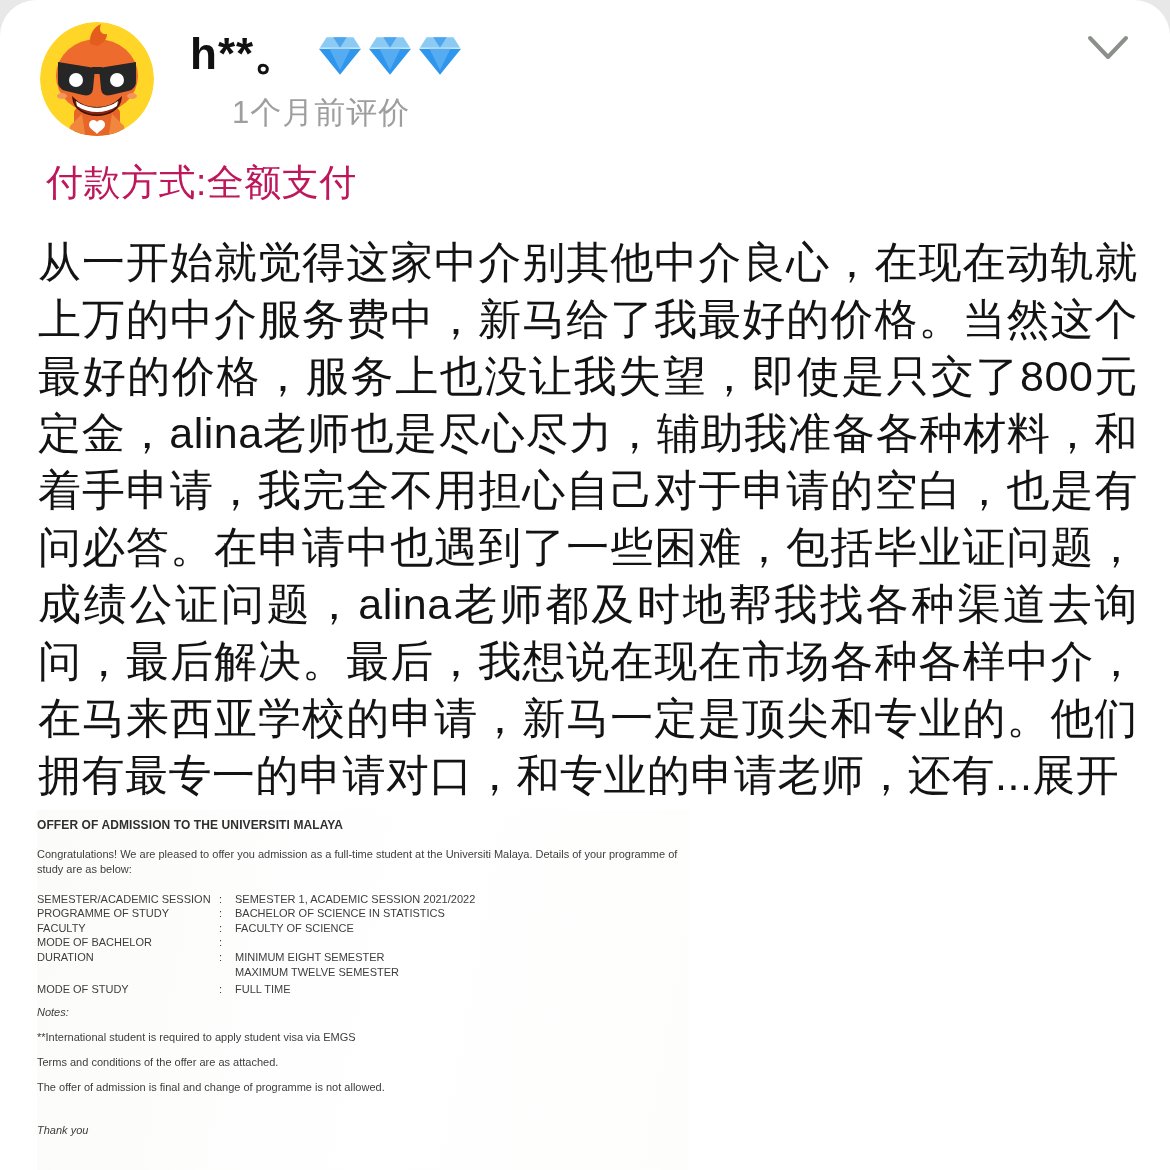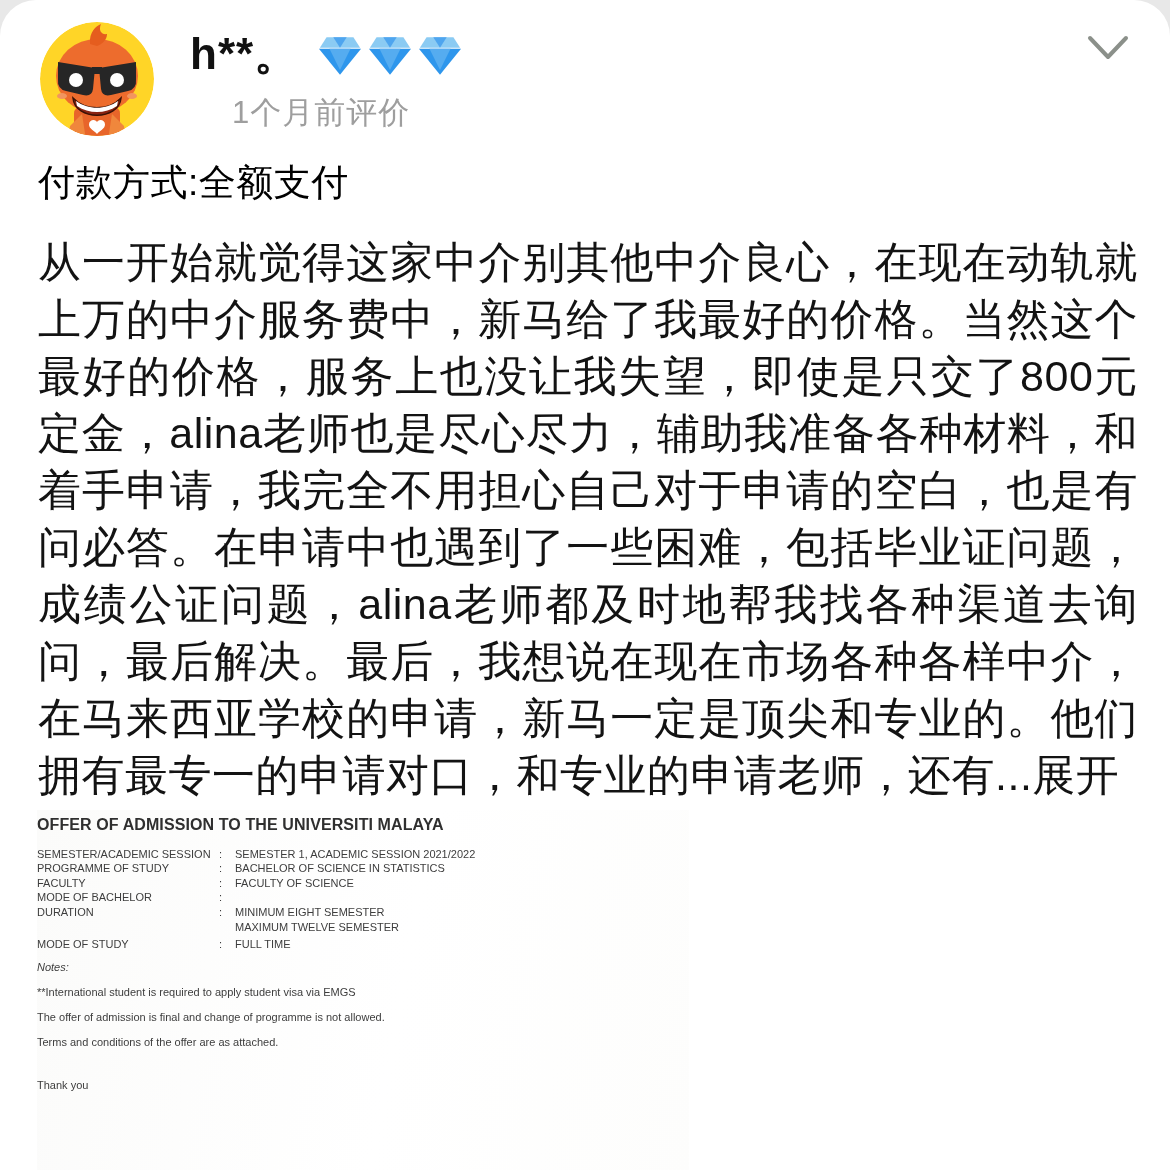--- a/index.html
+++ b/index.html
@@ -57,24 +57,24 @@
   .chevron {
     position: absolute;
     left: 1086px; top: 34px;
     width: 44px; height: 28px;
     cursor: pointer;
   }
   .chevron svg { display: block; width: 44px; height: 28px; }
   
   .payment {
     position: absolute;
-    left: 38px; top: 158px;
+    left: 46px; top: 158px;
     font-size: 37px;
     font-weight: 500;
-    color: #000000;
+    color: #be185d;
     letter-spacing: 0.5px;
     text-align: center;
   }
   
   .review-text {
     position: absolute;
     left: 38px; top: 234px;
     width: 1100px;
     font-size: 43px;
     line-height: 57px;
@@ -95,38 +95,38 @@
     background: linear-gradient(100deg, #fbfbfa 0%, #ffffff 55%, #fdfdfc 100%);
     color: #3d3d3d;
     font-size: 11px;
     line-height: 14.6px;
     filter: blur(0.35px);
     cursor: pointer;
     padding-top: 8px;
   }
   .doc-title {
     font-weight: 700;
-    font-size: 16px;
+    font-size: 12px;
     color: #2f2f2f;
     letter-spacing: 0.1px;
   }
   .doc-intro {
     margin-top: 14px;
     width: 642px;
     line-height: 15.5px;
   }
   .doc-table { margin-top: 14px; }
   .doc-row { display: flex; }
   .doc-row-gap { margin-top: 3px; }
   .doc-label { width: 182px; flex: none; }
   .doc-colon { width: 16px; flex: none; }
   .doc-value { flex: 1; }
   .doc-notes-heading { margin-top: 8px; font-style: italic; }
   .doc-note { margin-top: 10.5px; }
-  .doc-closing { margin-top: 28px; }
+  .doc-closing { margin-top: 28px; font-style: italic; }
 </style>
 </head>
 <body>
 
 <div class="card">
 
   <div class="avatar">
     <svg viewBox="0 0 114 114">
       <defs>
           <clipPath id="avclip">
@@ -192,20 +192,21 @@
       <polyline points="4,4 22,23 40,4" fill="none" stroke="#8b908a" stroke-width="4" stroke-linecap="round" stroke-linejoin="round"></polyline>
     </svg>
   </div>
 
   <div class="payment">付款方式:全额支付</div>
 
   <div class="review-text"><span>从一开始就觉得这家中介别其他中介良心，在现在动轨就上万的中介服务费中，新马给了我最好的价格。当然这个最好的价格，服务上也没让我失望，即使是只交了800元定金，alina老师也是尽心尽力，辅助我准备各种材料，和着手申请，我完全不用担心自己对于申请的空白，也是有问必答。在申请中也遇到了一些困难，包括毕业证问题，成绩公证问题，alina老师都及时地帮我找各种渠道去询问，最后解决。最后，我想说在现在市场各种各样中介，在马来西亚学校的申请，新马一定是顶尖和专业的。他们拥有最专一的申请对口，和专业的申请老师，还有...</span><span class="expand-link">展开</span></div>
 
   <div class="doc">
     <div class="doc-title">OFFER OF ADMISSION TO THE UNIVERSITI MALAYA</div>
+    <div class="doc-intro">Congratulations! We are pleased to offer you admission as a full-time student at the Universiti Malaya. Details of your programme of study are as below:</div>
     <div class="doc-table">
       <div class="doc-row">
         <span class="doc-label">SEMESTER/ACADEMIC SESSION</span>
           <span class="doc-colon">:</span>
           <span class="doc-value">SEMESTER 1, ACADEMIC SESSION 2021/2022</span>
       </div>
       <div class="doc-row">
         <span class="doc-label">PROGRAMME OF STUDY</span>
           <span class="doc-colon">:</span>
           <span class="doc-value">BACHELOR OF SCIENCE IN STATISTICS</span>
@@ -230,18 +231,18 @@
           <span class="doc-value">MAXIMUM TWELVE SEMESTER</span>
       </div>
       <div class="doc-row doc-row-gap">
         <span class="doc-label">MODE OF STUDY</span>
           <span class="doc-colon">:</span>
           <span class="doc-value">FULL TIME</span>
       </div>
     </div>
     <div class="doc-notes-heading">Notes:</div>
     <div class="doc-note">**International student is required to apply student visa via EMGS</div>
+    <div class="doc-note">Terms and conditions of the offer are as attached.</div>
     <div class="doc-note">The offer of admission is final and change of programme is not allowed.</div>
-    <div class="doc-note">Terms and conditions of the offer are as attached.</div>
     <div class="doc-closing">Thank you</div>
   </div>
 
 </div>
 
 </body></html>

